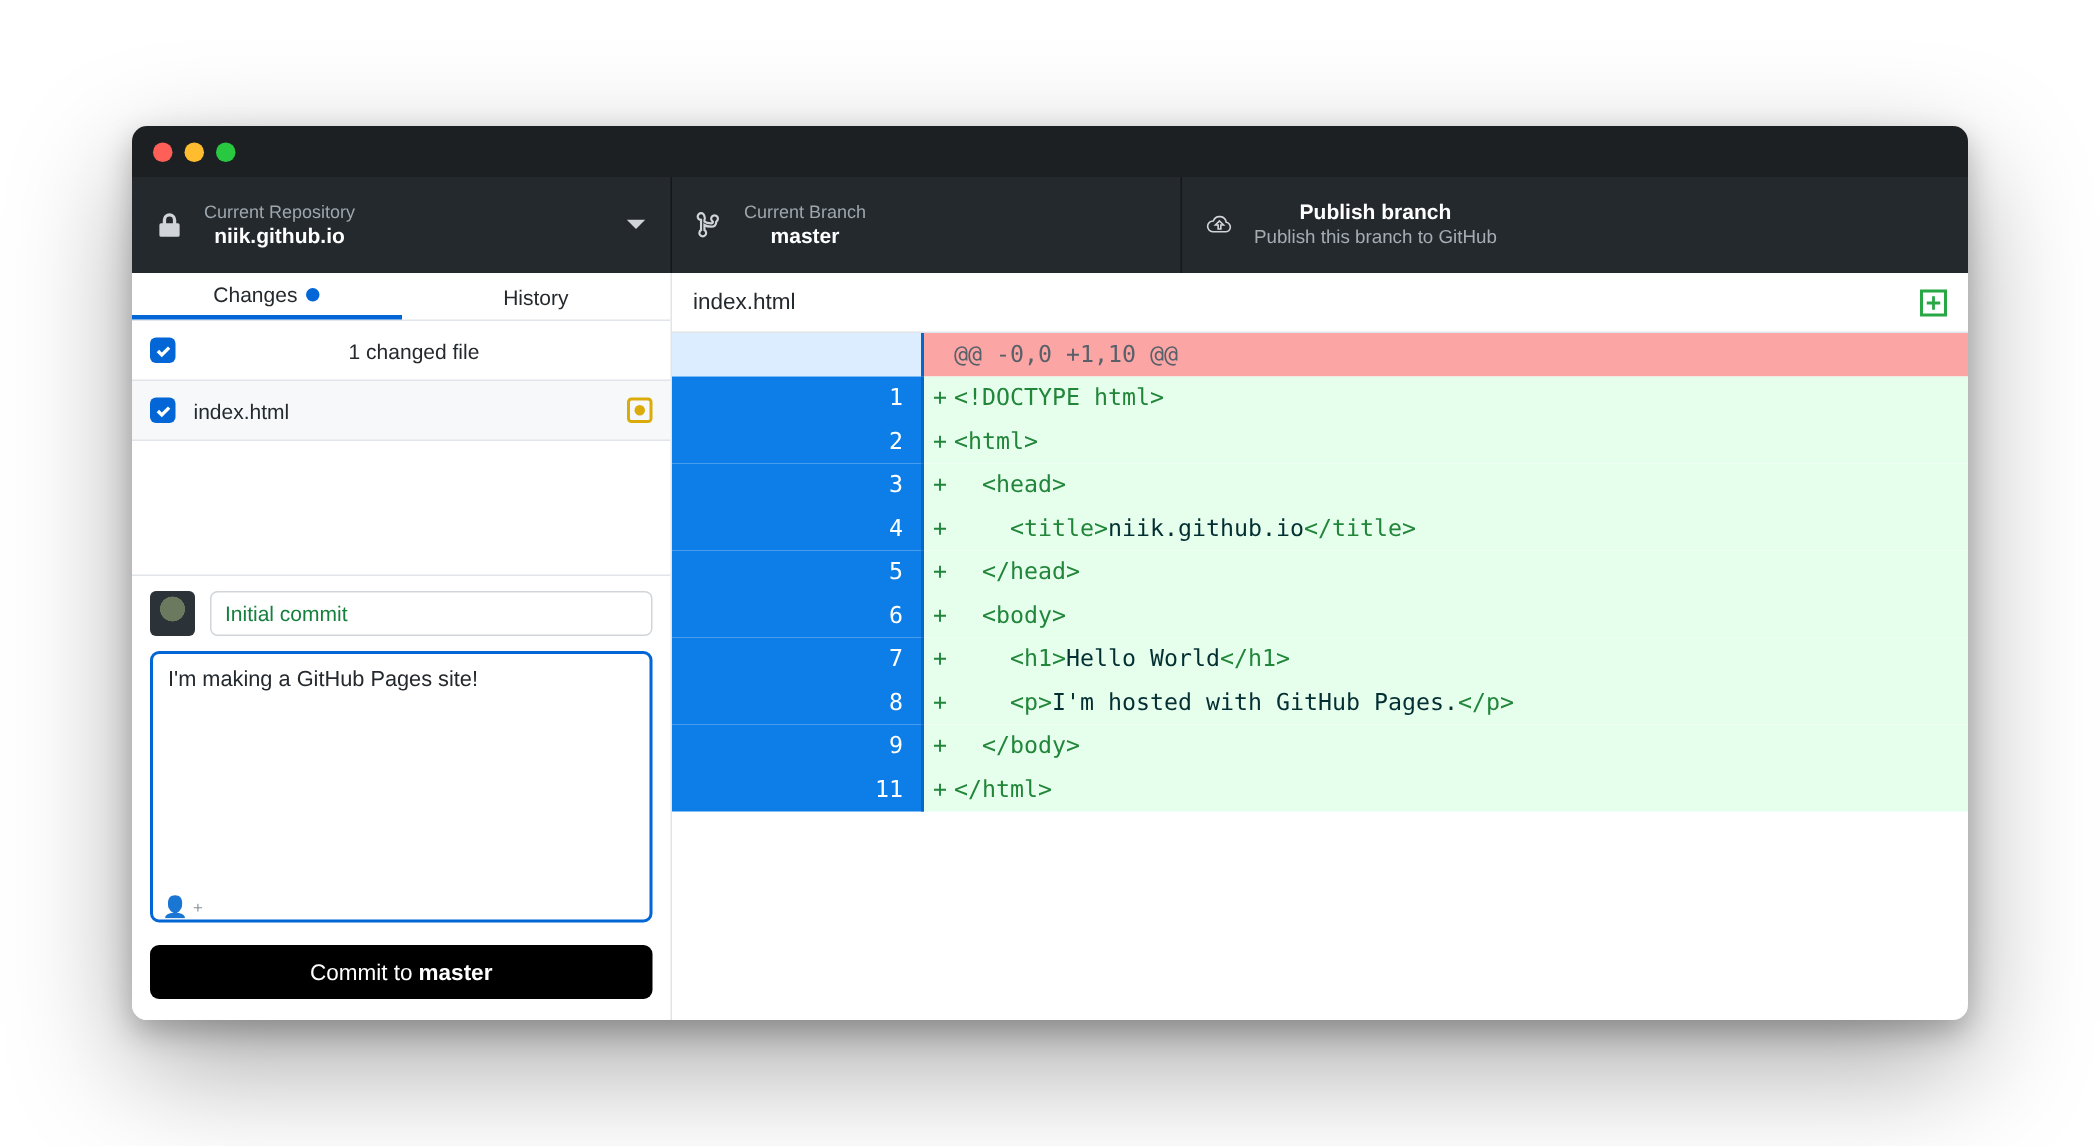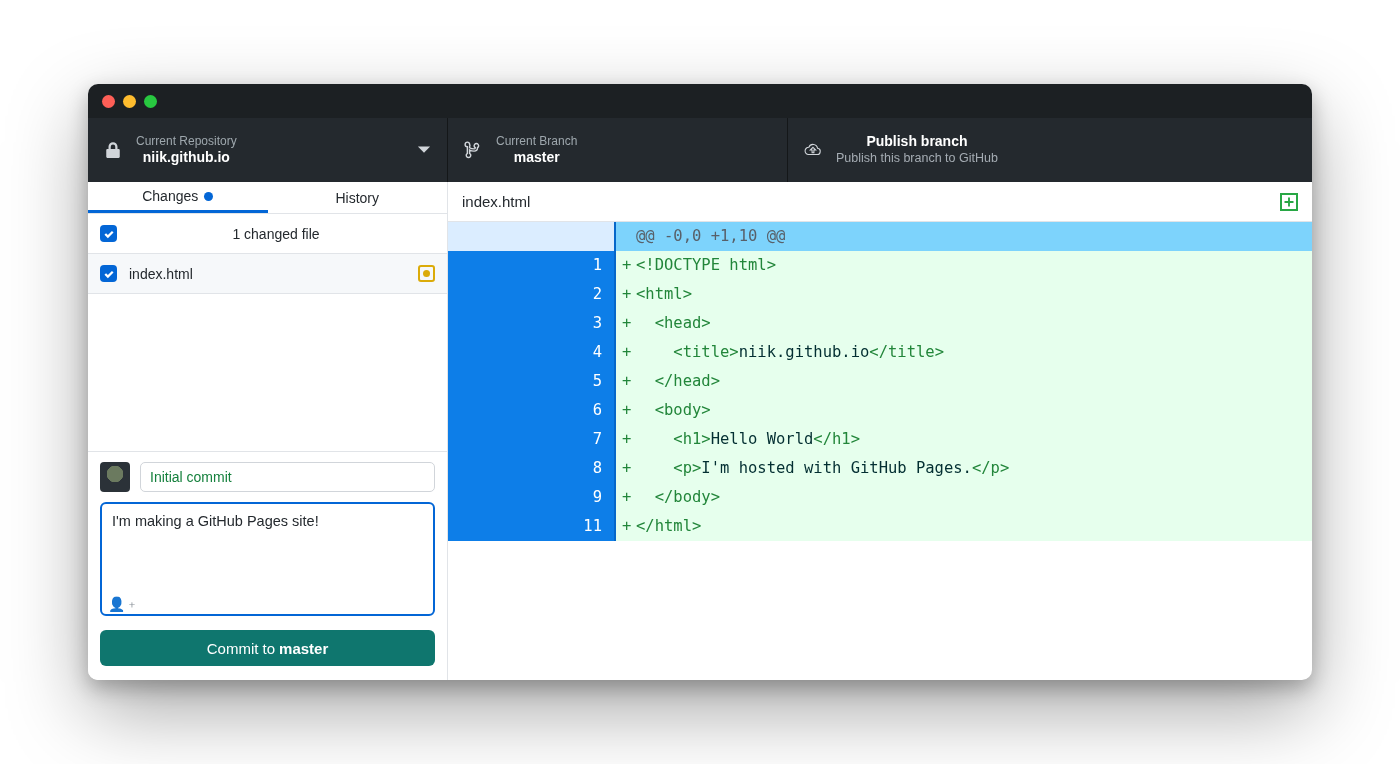--- a/index.html
+++ b/index.html
@@ -81,40 +81,40 @@
   .status-badge { width:17px; height:17px; border:2px solid #dbab09; border-radius:3px; display:flex; align-items:center; justify-content:center; }
   .status-badge-dot { width:7px; height:7px; border-radius:50%; background:#dbab09; }
 
   .sidebar-spacer { flex:1; }
 
   .commit-area { border-top:1px solid #e1e4e8; padding:10px 12px 14px; display:flex; flex-direction:column; gap:10px; }
   .commit-top { display:flex; gap:10px; align-items:stretch; }
   .avatar { width:30px; height:30px; border-radius:4px; background:#2b3238; flex-shrink:0; background-image: radial-gradient(circle at 50% 40%, #6b7a5f 35%, transparent 36%), linear-gradient(#2b3238,#2b3238); }
   .summary-input { flex:1; border:1px solid #d1d5da; border-radius:5px; padding:5px 9px; font-size:14px; color:#15803d; font-family:inherit; }
   .desc-wrap { position:relative; }
-  .desc-input { width:100%; height:114px; border:2px solid #0366d6; border-radius:6px; padding:9px 10px; font-size:14.5px; color:#24292e; font-family:inherit; resize:none; }
+  .desc-input { width:100%; height:181px; border:2px solid #0366d6; border-radius:6px; padding:9px 10px; font-size:14.5px; color:#24292e; font-family:inherit; resize:none; }
   .coauthor-icon { position:absolute; left:8px; bottom:6px; color:#8a9199; font-size:14px; }
-  .commit-btn { height:36px; background:#0f766e; color:#fff; border:none; border-radius:6px; font-size:15px; cursor:pointer; display:flex; align-items:center; justify-content:center; gap:4px; }
+  .commit-btn { height:36px; background:#000000; color:#fff; border:none; border-radius:6px; font-size:15px; cursor:pointer; display:flex; align-items:center; justify-content:center; gap:4px; }
   .commit-btn b { font-weight:700; }
 
   
   .main { flex:1; display:flex; flex-direction:column; min-width:0; }
   .file-header { height:40px; border-bottom:1px solid #e1e4e8; display:flex; align-items:center; padding:0 14px; background:#fff; }
   .file-header-name { font-size:15px; color:#24292e; flex:1; }
   .expand-icon { width:18px; height:18px; border:2px solid #28a745; display:flex; align-items:center; justify-content:center; color:#28a745; cursor:pointer; }
   .expand-icon svg { width:12px; height:12px; stroke:#28a745; stroke-width:2.5; }
 
   .diff-table { font-family: ui-monospace, SFMono-Regular, Menlo, Consolas, monospace; font-size:15.5px; line-height:29px; }
   .diff-row { display:flex; }
   .gutter-old { width:84px; background:#0d7ee8; color:#fff; text-align:right; padding-right:10px; }
   .gutter-new { width:84px; background:#0d7ee8; color:#fff; text-align:right; padding-right:12px; border-right:2px solid #0667c9; }
   .marker { width:20px; padding-left:6px; }
   .code { flex:1; white-space:pre; }
   .row-hunk .gutter-old, .row-hunk .gutter-new { background:#dbedff; color:#9bb7d4; }
-  .row-hunk .code, .row-hunk .marker { background:#7dd3fc; color:#586069; }
+  .row-hunk .code, .row-hunk .marker { background:#fca5a5; color:#586069; }
   .row-add .marker, .row-add .code { background:#e6ffed; color:#22863a; }
   .row-add .marker { color:#22863a; }
   .code .txt { color:#032f32; }
   .code .tag, .code .kw { color:#22863a; }
 </style>
 </head>
 <body>
 
 <div class="window">
 

